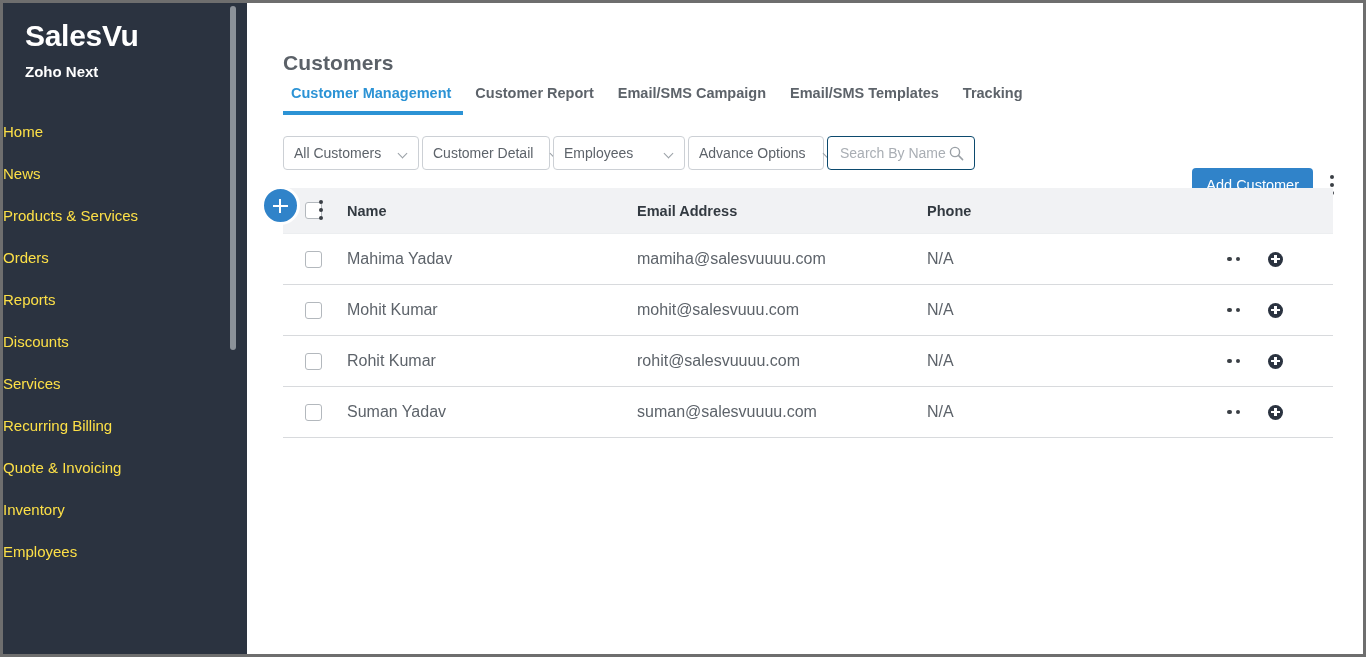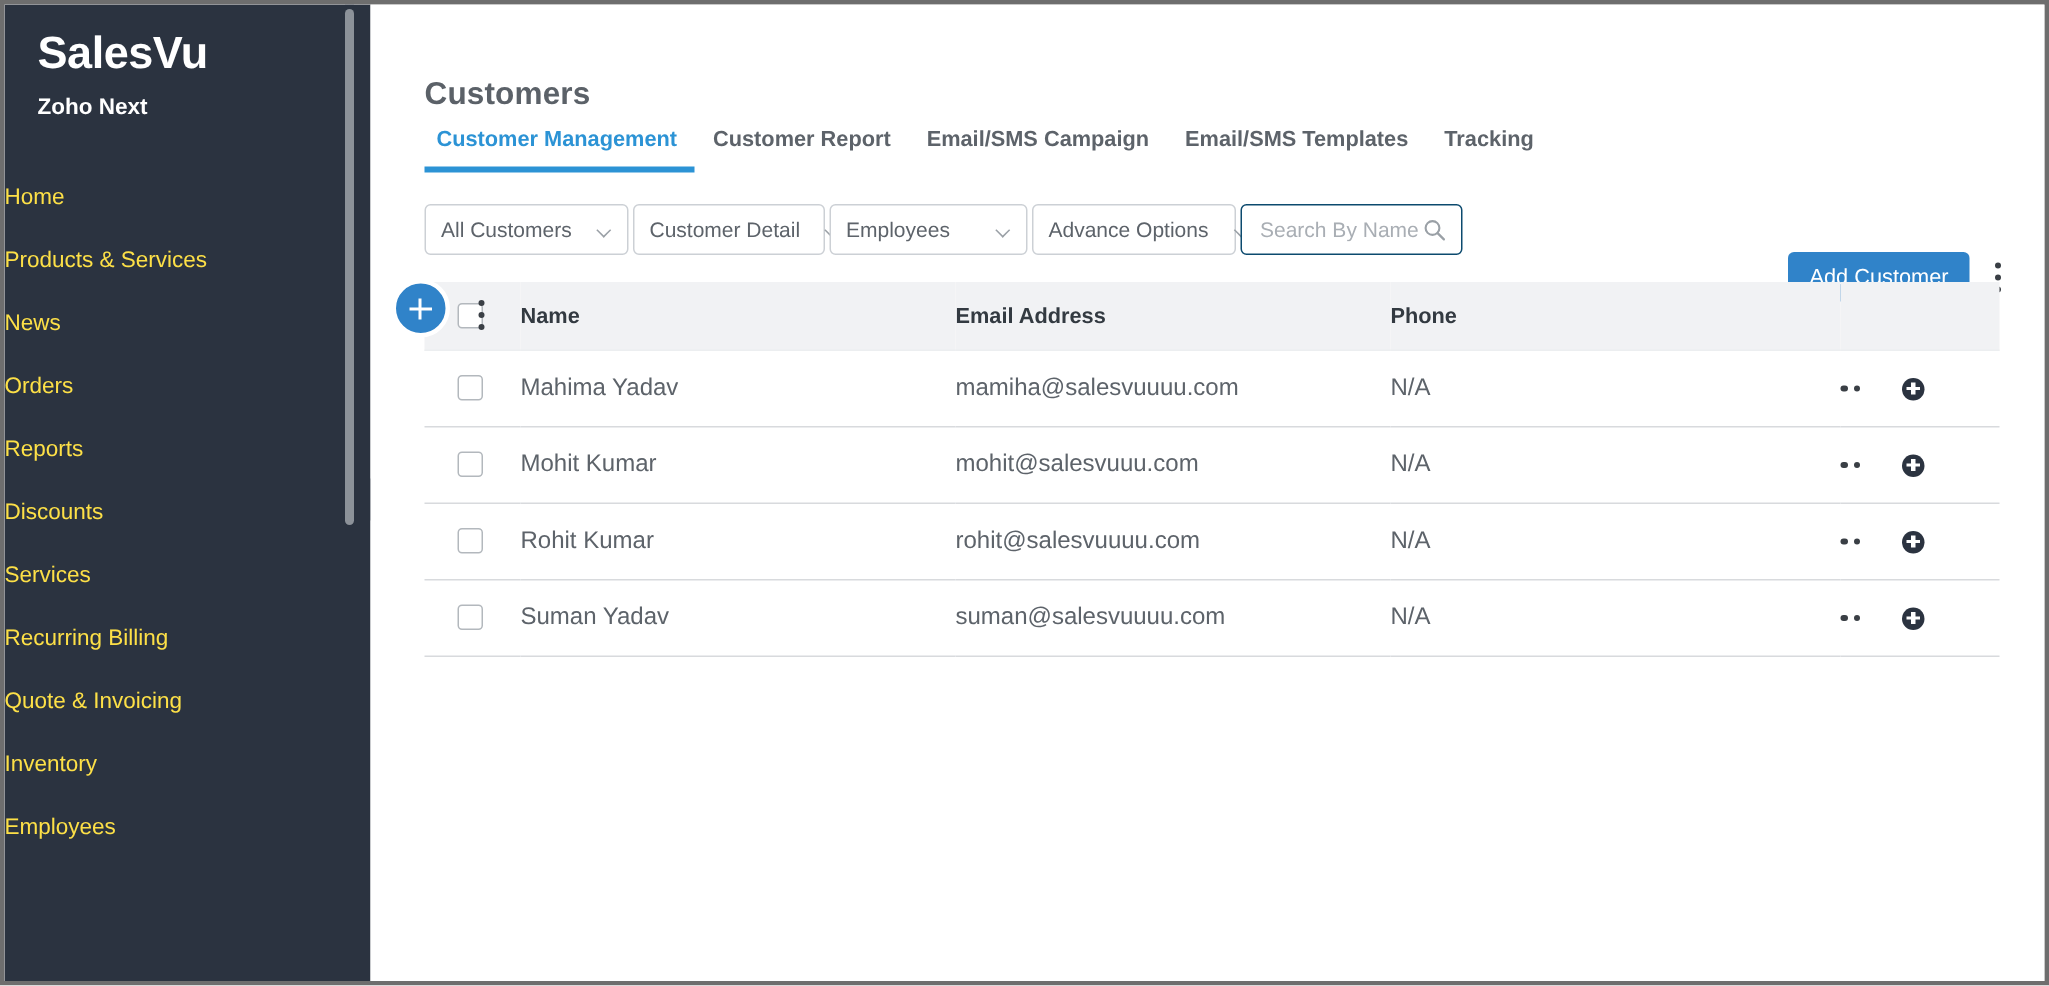--- a/index.html
+++ b/index.html
@@ -410,22 +410,22 @@
 <body>
 
 <div class="app-frame">
 
   <aside class="sidebar">
     <div class="brand">SalesVu</div>
     <div class="account-name">Zoho Next</div>
 
     <nav class="nav-list">
       <div class="nav-item">Home</div>
+      <div class="nav-item">News</div>
       <div class="nav-item">Products &amp; Services</div>
-      <div class="nav-item">News</div>
       <div class="nav-item">Orders</div>
       <div class="nav-item">Reports</div>
       <div class="nav-item">Discounts</div>
       <div class="nav-item">Services</div>
       <div class="nav-item">Recurring Billing</div>
       <div class="nav-item">Quote &amp; Invoicing</div>
       <div class="nav-item">Inventory</div>
       <div class="nav-item">Employees</div>
     </nav>
 

